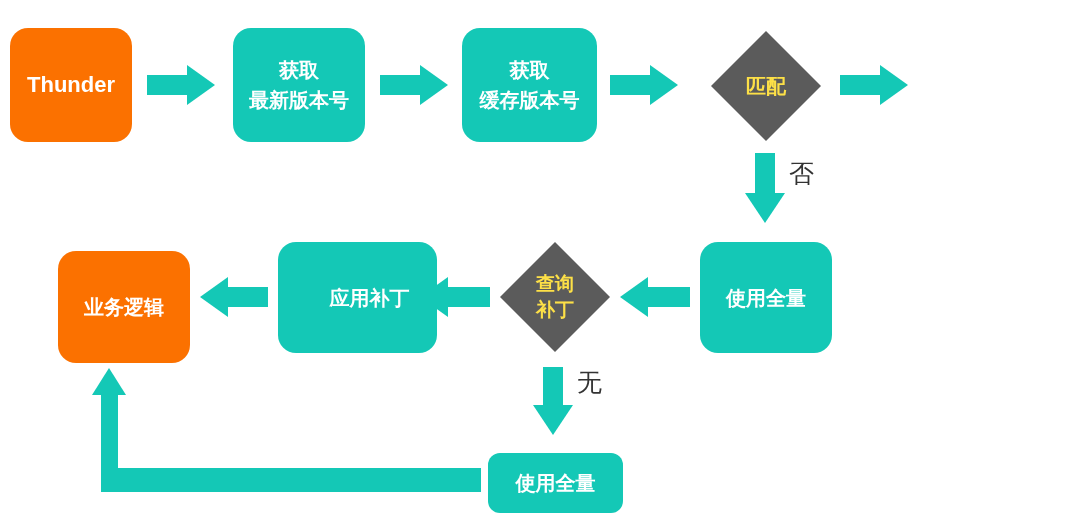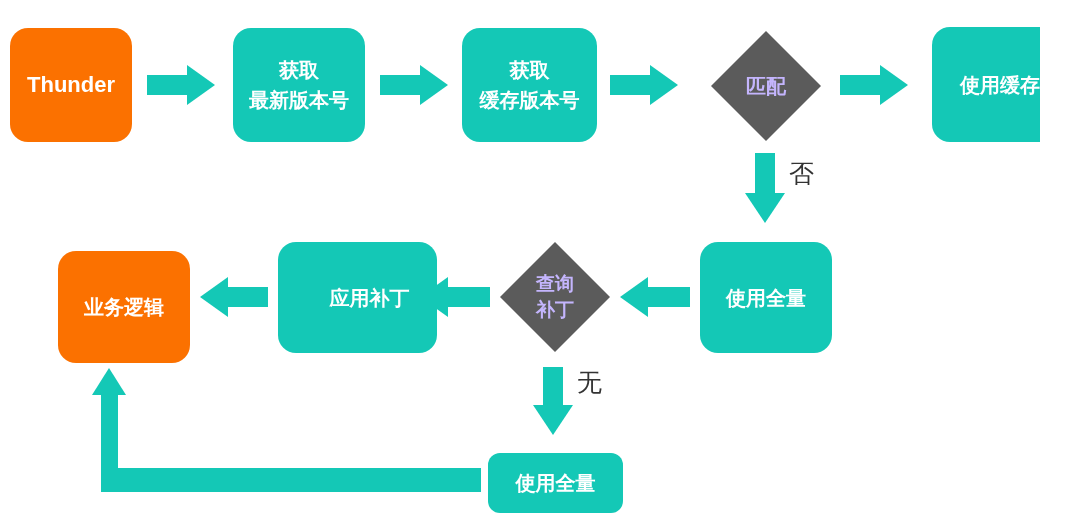--- a/index.html
+++ b/index.html
@@ -11,21 +11,21 @@
     position:absolute; display:flex; align-items:center; justify-content:center;
     text-align:center; color:#ffffff; font-weight:600; white-space:pre-line;
     border-radius:18px; font-size:20px; line-height:30px;
   }
   .node.orange { background:#FB7100; }
   .node.teal   { background:#14C8B6; }
   .node.small  { border-radius:12px; line-height:24px; }
   .node.thunder-font { font-size:22px; font-weight:700; }
   .diamond {
     position:absolute; display:flex; align-items:center; justify-content:center;
-    text-align:center; color:#c4b5fd; font-weight:600; white-space:pre-line;
+    text-align:center; color:#fde047; font-weight:600; white-space:pre-line;
     background:#5B5B5B; font-size:19px; line-height:26px;
     clip-path:polygon(50% 0%, 100% 50%, 50% 100%, 0% 50%);
   }
   .arrow { position:absolute; display:flex; align-items:center; }
   .arrow .shaft { background:#14C8B6; width:40px; height:20px; }
   .arrow.right .head {
     width:0; height:0;
     border-top:20px solid transparent; border-bottom:20px solid transparent;
     border-left:28px solid #14C8B6;
   }
@@ -86,21 +86,20 @@
       <div class="head"></div>
   </div>
 
   <div class="diamond" style="left:711px; top:31px; width:110px; height:110px; font-size:20px;">匹配</div>
 
   <div class="arrow right" style="left:840px; top:65px;">
     <div class="shaft"></div>
       <div class="head"></div>
   </div>
 
-  <div class="node teal" style="left:932px; top:27px; width:136px; height:115px;">使用缓存</div>
 
   <div class="arrow down" style="left:745px; top:153px;">
     <div class="shaft"></div>
       <div class="head"></div>
   </div>
   <div class="edge-label" style="left:789px; top:157px;">否</div>
 
   <div class="node teal" style="left:700px; top:242px; width:132px; height:111px;">使用全量</div>
 
   <div class="arrow left" style="left:620px; top:277px;">

